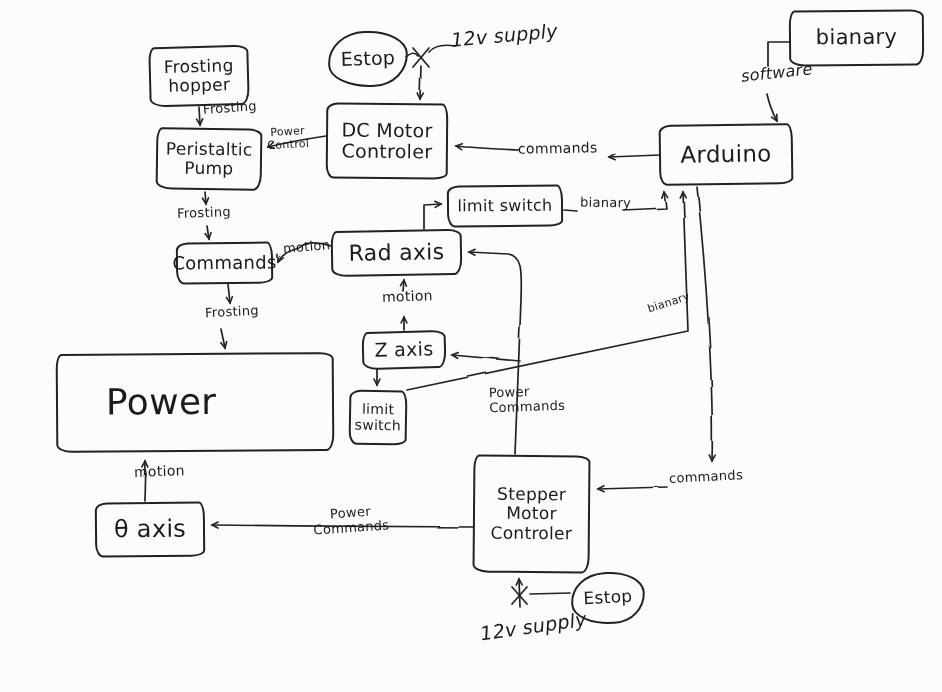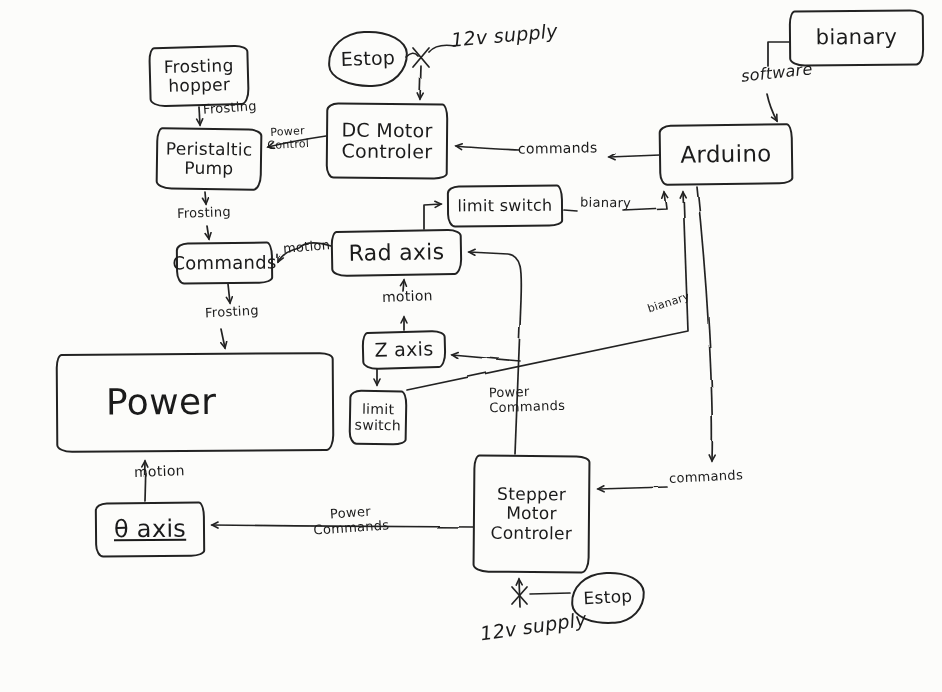--- a/index.html
+++ b/index.html
@@ -137,21 +137,21 @@
 
   <div class="node r2" style="left:349px;top:390px;width:58px;height:55px;font-size:14px;transform:rotate(1deg);">
     <span class="nl">limit
 switch</span>
   </div>
 
   <div class="node r1" style="left:56px;top:353px;width:278px;height:99px;font-size:36px;justify-content:flex-start;padding-left:48px;transform:rotate(-.4deg);">
     <span class="nl">Power</span>
   </div>
 
-  <div class="node r2" style="left:95px;top:502px;width:110px;height:55px;font-size:24px;transform:rotate(-.5deg);text-decoration:underline;">
+  <div class="node r2" style="left:95px;top:502px;width:110px;height:55px;font-size:24px;transform:rotate(-.5deg);">
     <span class="nl">θ axis</span>
   </div>
 
   <div class="node r1" style="left:473px;top:455px;width:117px;height:118px;font-size:17px;transform:rotate(.5deg);">
     <span class="nl">Stepper
 Motor
 Controler</span>
   </div>
 
   <div class="node ellipse" style="left:571px;top:572px;width:74px;height:52px;font-size:17px;transform:rotate(-3deg);">

